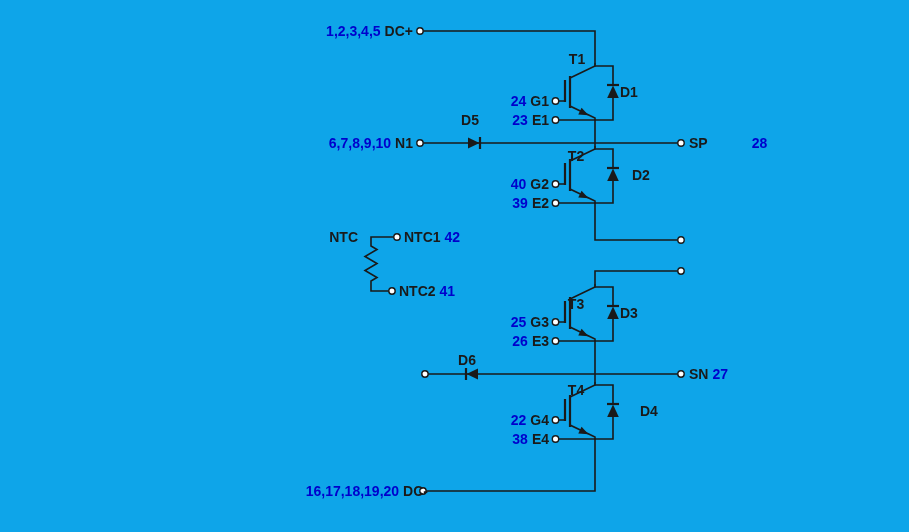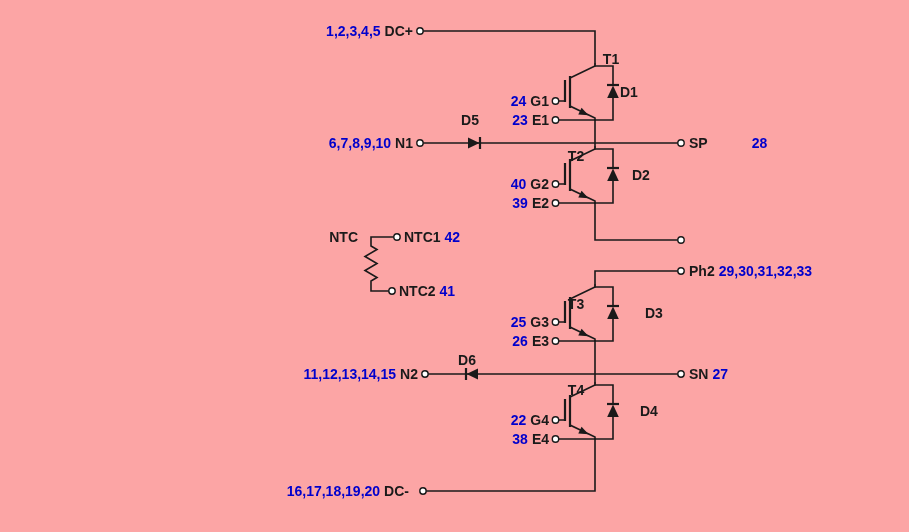--- a/index.html
+++ b/index.html
@@ -1,18 +1,18 @@
 <!DOCTYPE html>
 <html><head>
 <meta charset="utf-8">
 <style>
   * { margin:0; padding:0; box-sizing:border-box; }
   html,body { background:#ffffff; }
   body { width:909px; height:532px; font-family:"Liberation Sans",sans-serif; }
-  .stage { position:relative; width:909px; height:532px; background:#fca5a5; overflow:hidden; }
+  .stage { position:relative; width:909px; height:532px; background:#0ea5e9; overflow:hidden; }
   svg.wires { position:absolute; left:0; top:0; }
   .w   { stroke:#1a1a1a; stroke-width:1.6; fill:none; stroke-linecap:square; }
   .bar { stroke:#1a1a1a; stroke-width:2.2; fill:none; stroke-linecap:butt; }
   .f   { fill:#1a1a1a; stroke:none; }
   .term{ fill:#ffffff; stroke:#1a1a1a; stroke-width:1.4; }
   .lbl { position:absolute; display:flex; gap:4px; height:17px; line-height:17px;
          font-weight:bold; font-size:14px; color:#1a1a1a; white-space:nowrap; }
   .lbl .pin { color:#0000cc; }
   .ctr { transform:translateX(-50%); }
 </style>
@@ -83,36 +83,28 @@
   </svg>
 
   <div class="lbl" style="right:496px; top:23px;">
     <span class="pin">1,2,3,4,5</span>
     <span>DC+</span>
   </div>
   <div class="lbl" style="right:496px; top:135px;">
     <span class="pin">6,7,8,9,10</span>
     <span>N1</span>
   </div>
-  <div class="lbl" style="right:491px; top:366px;">
-    <span class="pin">11,12,13,14,15</span>
-    <span>N2</span>
-  </div>
-  <div class="lbl" style="right:500px; top:483px;">
+  <div class="lbl" style="right:481px; top:483px;">
     <span class="pin">16,17,18,19,20</span>
     <span>DC-</span>
   </div>
 
   <div class="lbl" style="left:689px; top:135px;gap:44px;">
     <span>SP</span>
     <span class="pin">28</span>
-  </div>
-  <div class="lbl" style="left:689px; top:263px;">
-    <span>Ph2</span>
-    <span class="pin">29,30,31,32,33</span>
   </div>
   <div class="lbl" style="left:689px; top:366px;">
     <span>SN</span>
     <span class="pin">27</span>
   </div>
 
   <div class="lbl" style="right:360px; top:93px;">
     <span class="pin">24</span>
     <span>G1</span>
   </div>
@@ -150,40 +142,40 @@
   </div>
   <div class="lbl" style="left:404px; top:229px;">
     <span>NTC1</span>
     <span class="pin">42</span>
   </div>
   <div class="lbl" style="left:399px; top:283px;">
     <span>NTC2</span>
     <span class="pin">41</span>
   </div>
 
-  <div class="lbl ctr" style="left:577px; top:51px;margin-left:34px;">
+  <div class="lbl ctr" style="left:577px; top:51px;">
     <span>T1</span>
   </div>
   <div class="lbl ctr" style="left:576px; top:148px;">
     <span>T2</span>
   </div>
   <div class="lbl ctr" style="left:576px; top:296px;">
     <span>T3</span>
   </div>
   <div class="lbl ctr" style="left:576px; top:382px;">
     <span>T4</span>
   </div>
 
   <div class="lbl" style="left:620px; top:84px;">
     <span>D1</span>
   </div>
   <div class="lbl" style="left:620px; top:167px;padding-left:12px;">
     <span>D2</span>
   </div>
-  <div class="lbl" style="left:620px; top:305px;margin-left:25px;">
+  <div class="lbl" style="left:620px; top:305px;">
     <span>D3</span>
   </div>
   <div class="lbl" style="left:640px; top:403px;">
     <span>D4</span>
   </div>
   <div class="lbl ctr" style="left:470px; top:112px;">
     <span>D5</span>
   </div>
   <div class="lbl ctr" style="left:467px; top:352px;">
     <span>D6</span>

